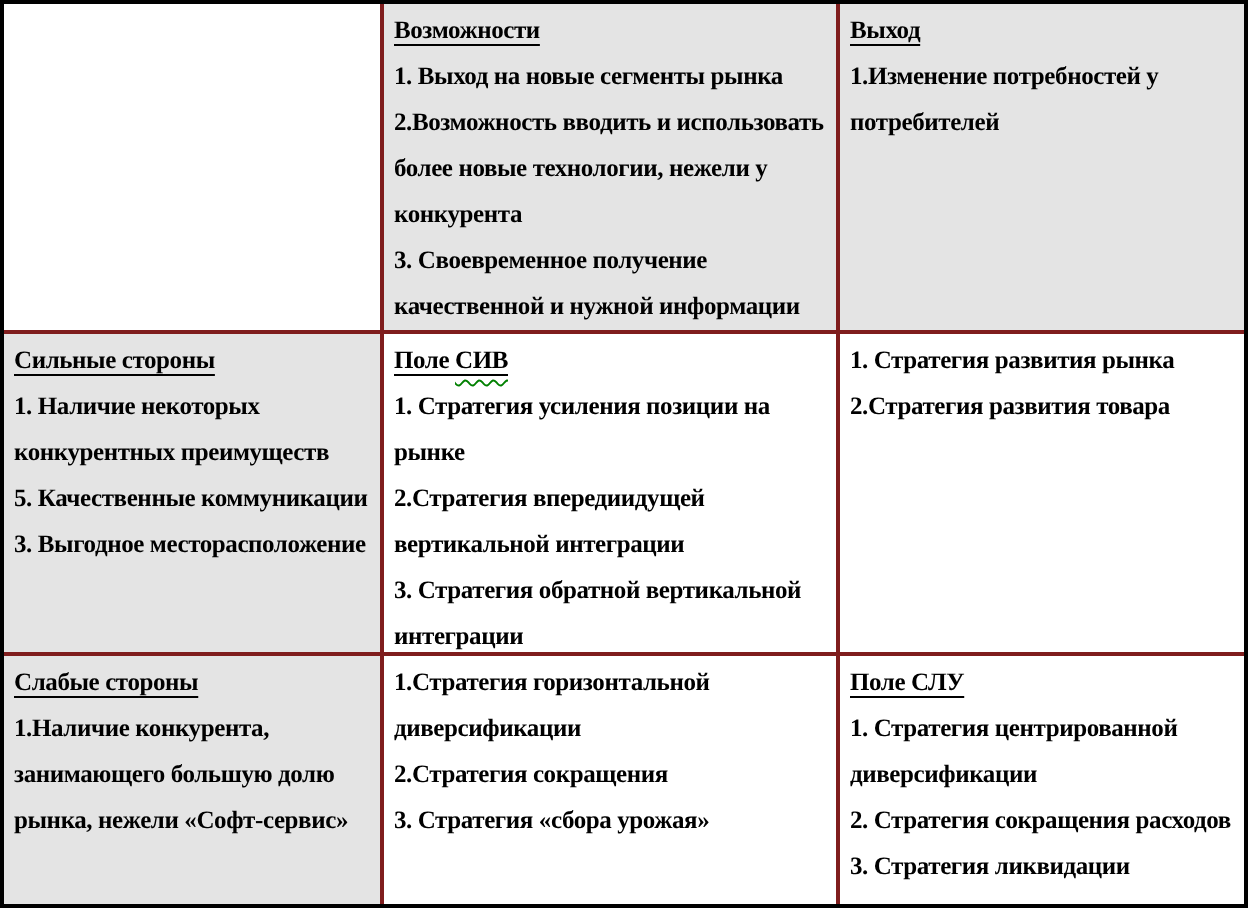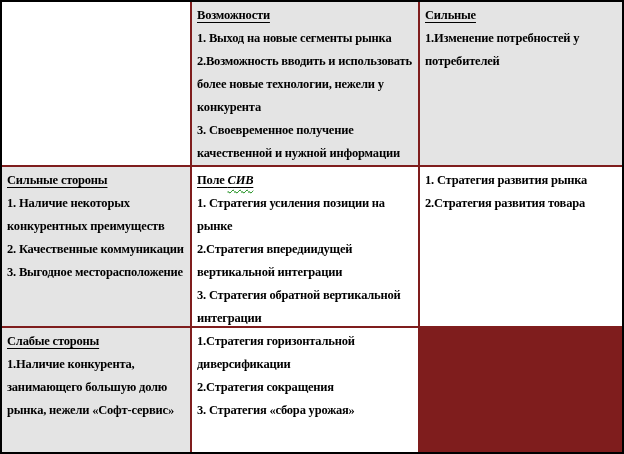--- a/index.html
+++ b/index.html
@@ -33,21 +33,20 @@
   .cell-title { min-height: 0; }
   .title-underline {
     text-decoration: underline;
     text-decoration-thickness: 1px;
     text-underline-offset: 3px;
   }
   .squiggle {
     text-decoration: underline wavy #008000;
     text-decoration-thickness: 1px;
     text-underline-offset: 5px;
-    font-style: italic;
   }
   .cell-item { margin: 0; }
 </style>
 </head>
 <body>
 
 <div class="swot-table">
 
   <div class="cell"></div>
 
@@ -57,34 +56,34 @@
     </div>
     <div class="cell-items">
         <p class="cell-item">1. Выход на новые сегменты рынка</p>
         <p class="cell-item">2.Возможность вводить и использовать более новые технологии, нежели у конкурента</p>
         <p class="cell-item">3. Своевременное получение качественной и нужной информации</p>
       </div>
   </div>
 
   <div class="cell shaded">
     <div class="cell-title">
-      <span class="title-underline"><span>Сильные</span><span class="squiggle"></span></span>
+      <span class="title-underline"><span>Выход</span><span class="squiggle"></span></span>
     </div>
     <div class="cell-items">
         <p class="cell-item">1.Изменение потребностей у потребителей</p>
       </div>
   </div>
 
   <div class="cell shaded">
     <div class="cell-title">
       <span class="title-underline"><span>Сильные стороны</span><span class="squiggle"></span></span>
     </div>
     <div class="cell-items">
         <p class="cell-item">1. Наличие некоторых конкурентных преимуществ</p>
-        <p class="cell-item">2. Качественные коммуникации</p>
+        <p class="cell-item">5. Качественные коммуникации</p>
         <p class="cell-item">3. Выгодное месторасположение</p>
       </div>
   </div>
 
   <div class="cell">
     <div class="cell-title">
       <span class="title-underline"><span>Поле </span><span class="squiggle">СИВ</span></span>
     </div>
     <div class="cell-items">
         <p class="cell-item">1. Стратегия усиления позиции на рынке</p>
@@ -110,14 +109,24 @@
   </div>
 
   <div class="cell">
     <div class="cell-items">
         <p class="cell-item">1.Стратегия горизонтальной диверсификации</p>
         <p class="cell-item">2.Стратегия сокращения</p>
         <p class="cell-item">3. Стратегия «сбора урожая»</p>
       </div>
   </div>
 
+  <div class="cell">
+    <div class="cell-title">
+      <span class="title-underline"><span>Поле СЛУ</span><span class="squiggle"></span></span>
+    </div>
+    <div class="cell-items">
+        <p class="cell-item">1. Стратегия центрированной диверсификации</p>
+        <p class="cell-item">2. Стратегия сокращения расходов</p>
+        <p class="cell-item">3. Стратегия ликвидации</p>
+      </div>
+  </div>
 
 </div>
 
 </body></html>

